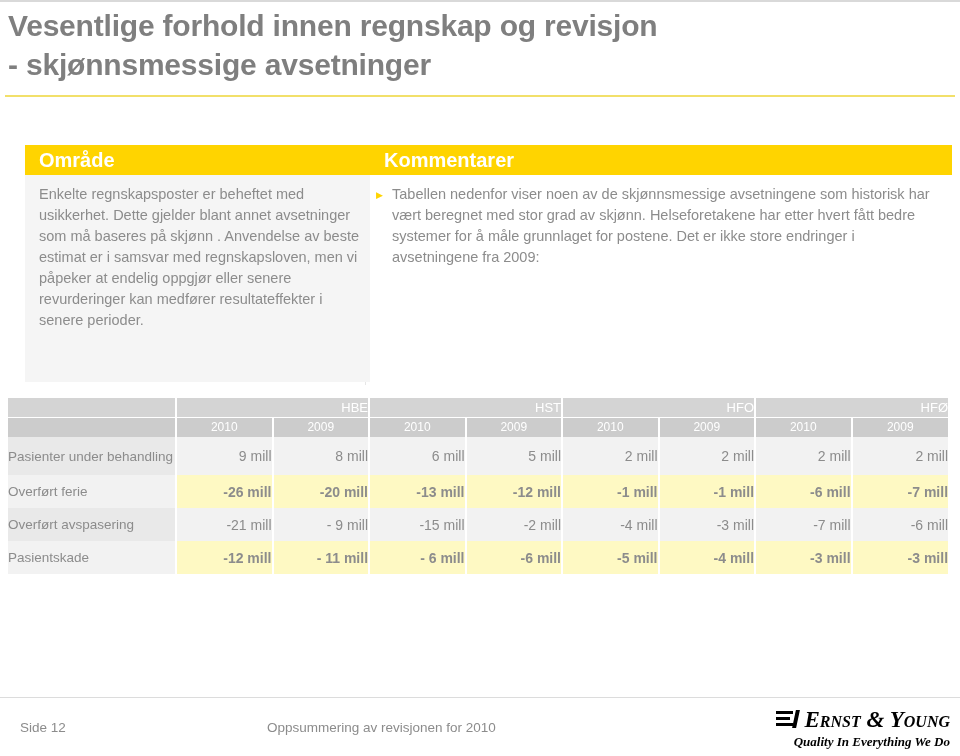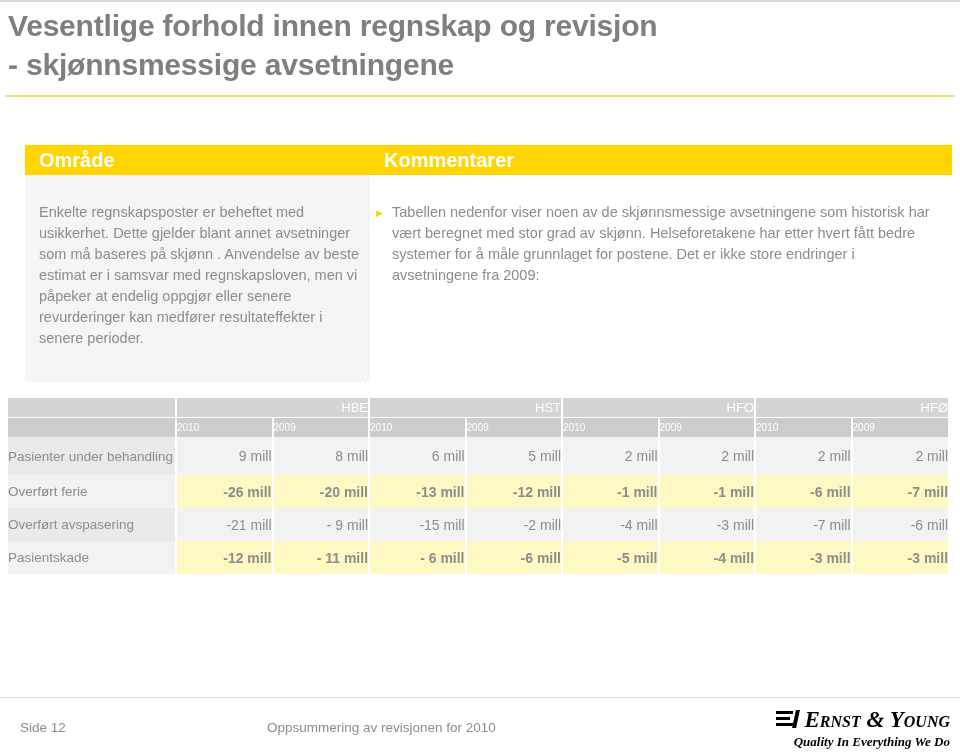--- a/index.html
+++ b/index.html
@@ -68,21 +68,21 @@
     background: #ffd400;
     color: #ffffff;
     font-size: 20px;
     font-weight: bold;
     line-height: 30px;
     padding-left: 14px;
     box-sizing: border-box;
   }
   .panel-body {
     background: #f5f5f5;
-    padding: 27px 14px 12px 14px;
+    padding: 9px 14px 12px 14px;
     box-sizing: border-box;
     font-size: 14.5px;
     line-height: 21px;
     color: #8c8c8c;
   }
   .panel-left .panel-body  { height: 207px; }
   .panel-right .panel-body {
     height: 207px;
     background: #ffffff;
     padding-left: 6px;
@@ -148,23 +148,23 @@
     border-bottom: 1px solid #ffffff;
   }
   .hdr-blank {
     background: #d4d4d4;
     height: 19px;
     border-bottom: 1px solid #ffffff;
   }
   .hdr-year {
     background: #cccccc;
     color: #ffffff;
-    font-size: 10px;
-    font-weight: bold;
-    text-align: left;
+    font-size: 12px;
+    font-weight: bold;
+    text-align: center;
     height: 19px;
     line-height: 19px;
     border-left: 2px solid #ffffff;
   }
   .hdr-year-blank {
     background: #cccccc;
     height: 19px;
   }
 
   td.rowlabel {
@@ -273,21 +273,21 @@
     white-space: nowrap;
   }
 </style>
 </head>
 <body>
 
 <div class="top-rule"></div>
 
 <div class="slide-title">
   <span>Vesentlige forhold innen regnskap og revisjon</span>
-  <span class="l2">- skjønnsmessige avsetningene</span>
+  <span class="l2">- skjønnsmessige avsetninger</span>
 </div>
 <div class="title-rule"></div>
 
 <div class="panel-divider"></div>
 
 <div class="panels">
 
   <div class="panel panel-left">
     <div class="panel-head">Område</div>
     <div class="panel-body">Enkelte regnskapsposter er beheftet med usikkerhet.  Dette gjelder blant annet avsetninger som må baseres på skjønn . Anvendelse av beste estimat er i samsvar med regnskapsloven, men vi påpeker at endelig oppgjør eller senere revurderinger kan medfører resultateffekter i senere perioder.</div>

